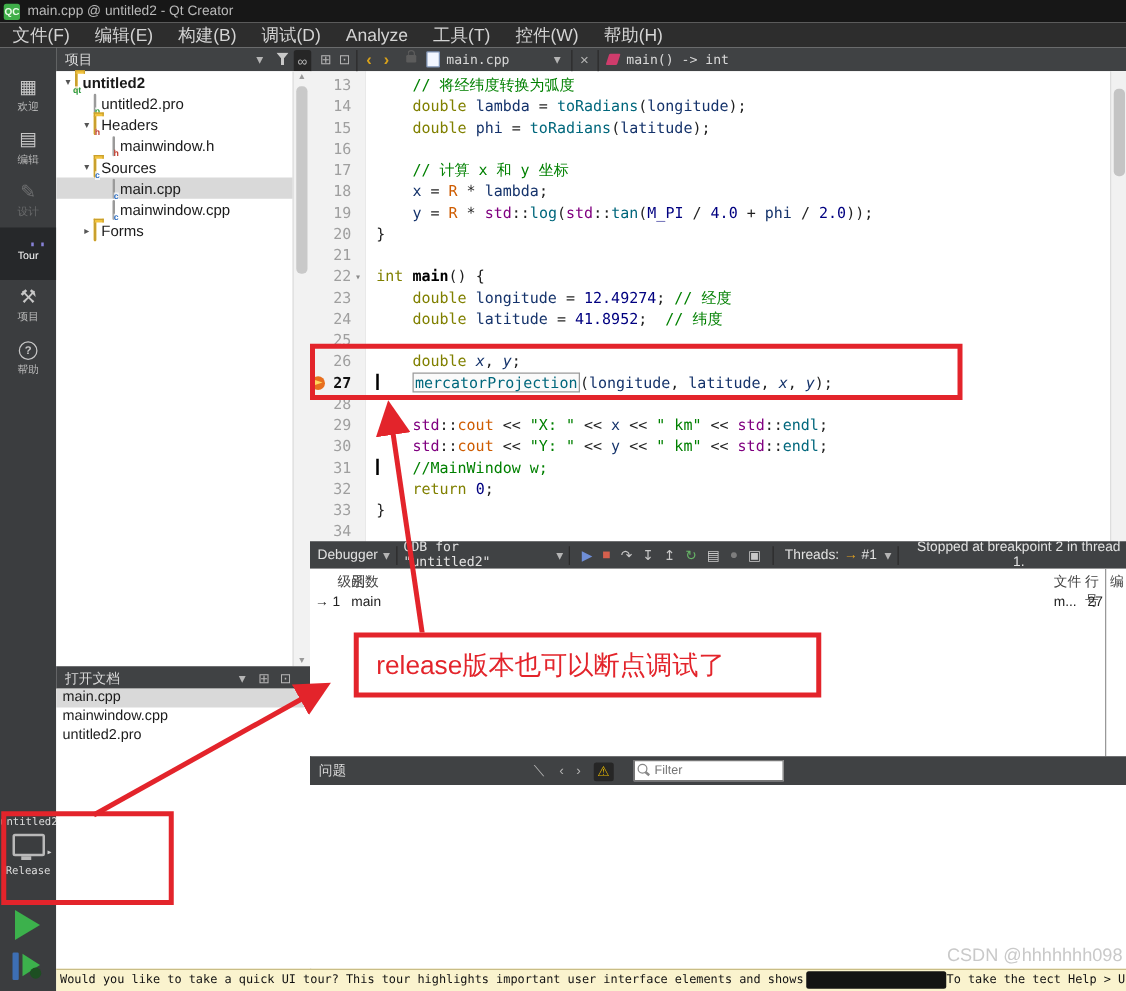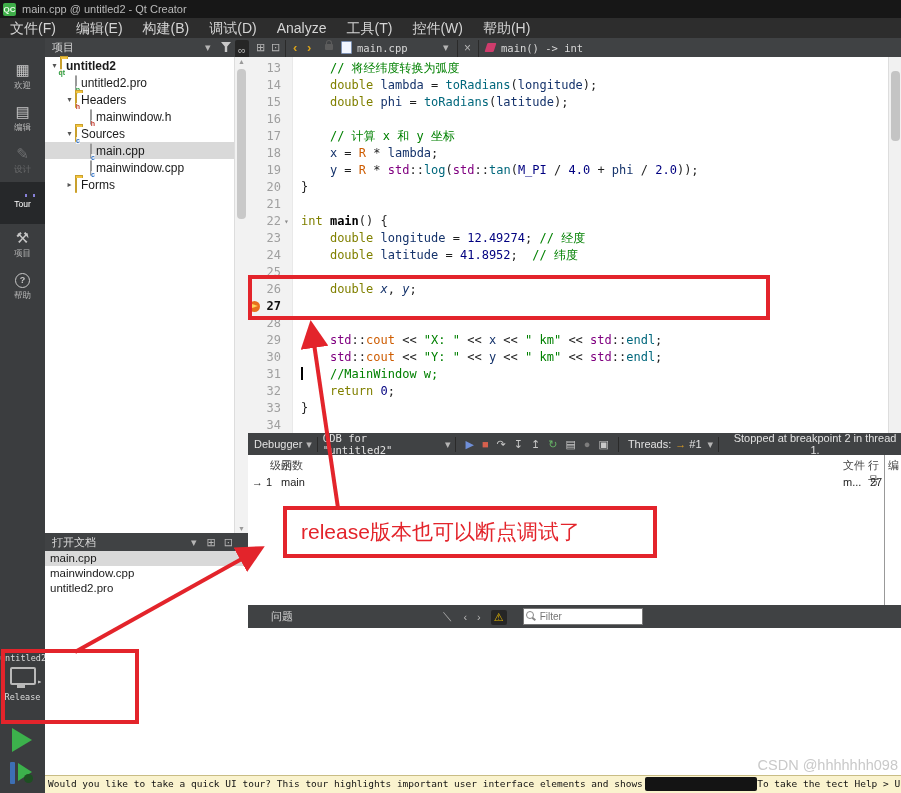--- a/index.html
+++ b/index.html
@@ -411,20 +411,21 @@
           <div class="ct"><span>    </span><span class="kw">double</span><span> </span><span class="vi">x</span><span>, </span><span class="vi">y</span><span>;</span></div>
         </div>
         <div class="cl">
           <div class="gut">
             <span class="gmark">
               <span class="bp"></span>
             </span>
             <span class="gnum cur">27</span>
             <span class="gfold"></span>
           </div>
+          <div class="ct"><span class="caret"></span><span>    </span><span class="box">mercatorProjection</span><span>(</span><span class="var">longitude</span><span>, </span><span class="var">latitude</span><span>, </span><span class="vi">x</span><span>, </span><span class="vi">y</span><span>);</span></div>
         </div>
         <div class="cl">
           <div class="gut">
             <span class="gmark"></span>
             <span class="gnum">28</span>
             <span class="gfold"></span>
           </div>
           <div class="ct"></div>
         </div>
         <div class="cl">
@@ -517,21 +518,21 @@
         <span class="cell " style="left: 33px;">main</span>
         <span class="cell " style="left: 595px;">m...</span>
         <span class="cell " style="left: 622px;">27</span>
       </div>
   </div>
   <div class="abs" id="stack-sliver">
     <span>编</span>
   </div>
 
   <div class="abs" id="issues-header">
-    <span style="padding-left:23px;">问题</span>
+    <span style="padding-left:7px;">问题</span>
     <span class="dim" style="margin-left:150px;font-size:12px;">⟍</span>
     <span class="dim" style="margin-left:12px;">‹</span>
     <span class="dim" style="margin-left:10px;">›</span>
     <span class="darkbox" style="margin-left:10px;color:#e6b800;">⚠</span>
     <span style="margin-left:8px;margin-top:3px;"><span class="funnel"></span></span>
     <span style="position:relative;margin-left:8px;display:inline-flex;">
       <span class="mag"></span>
       <input id="filter-input" placeholder="Filter" style="">
     </span>
   </div>

